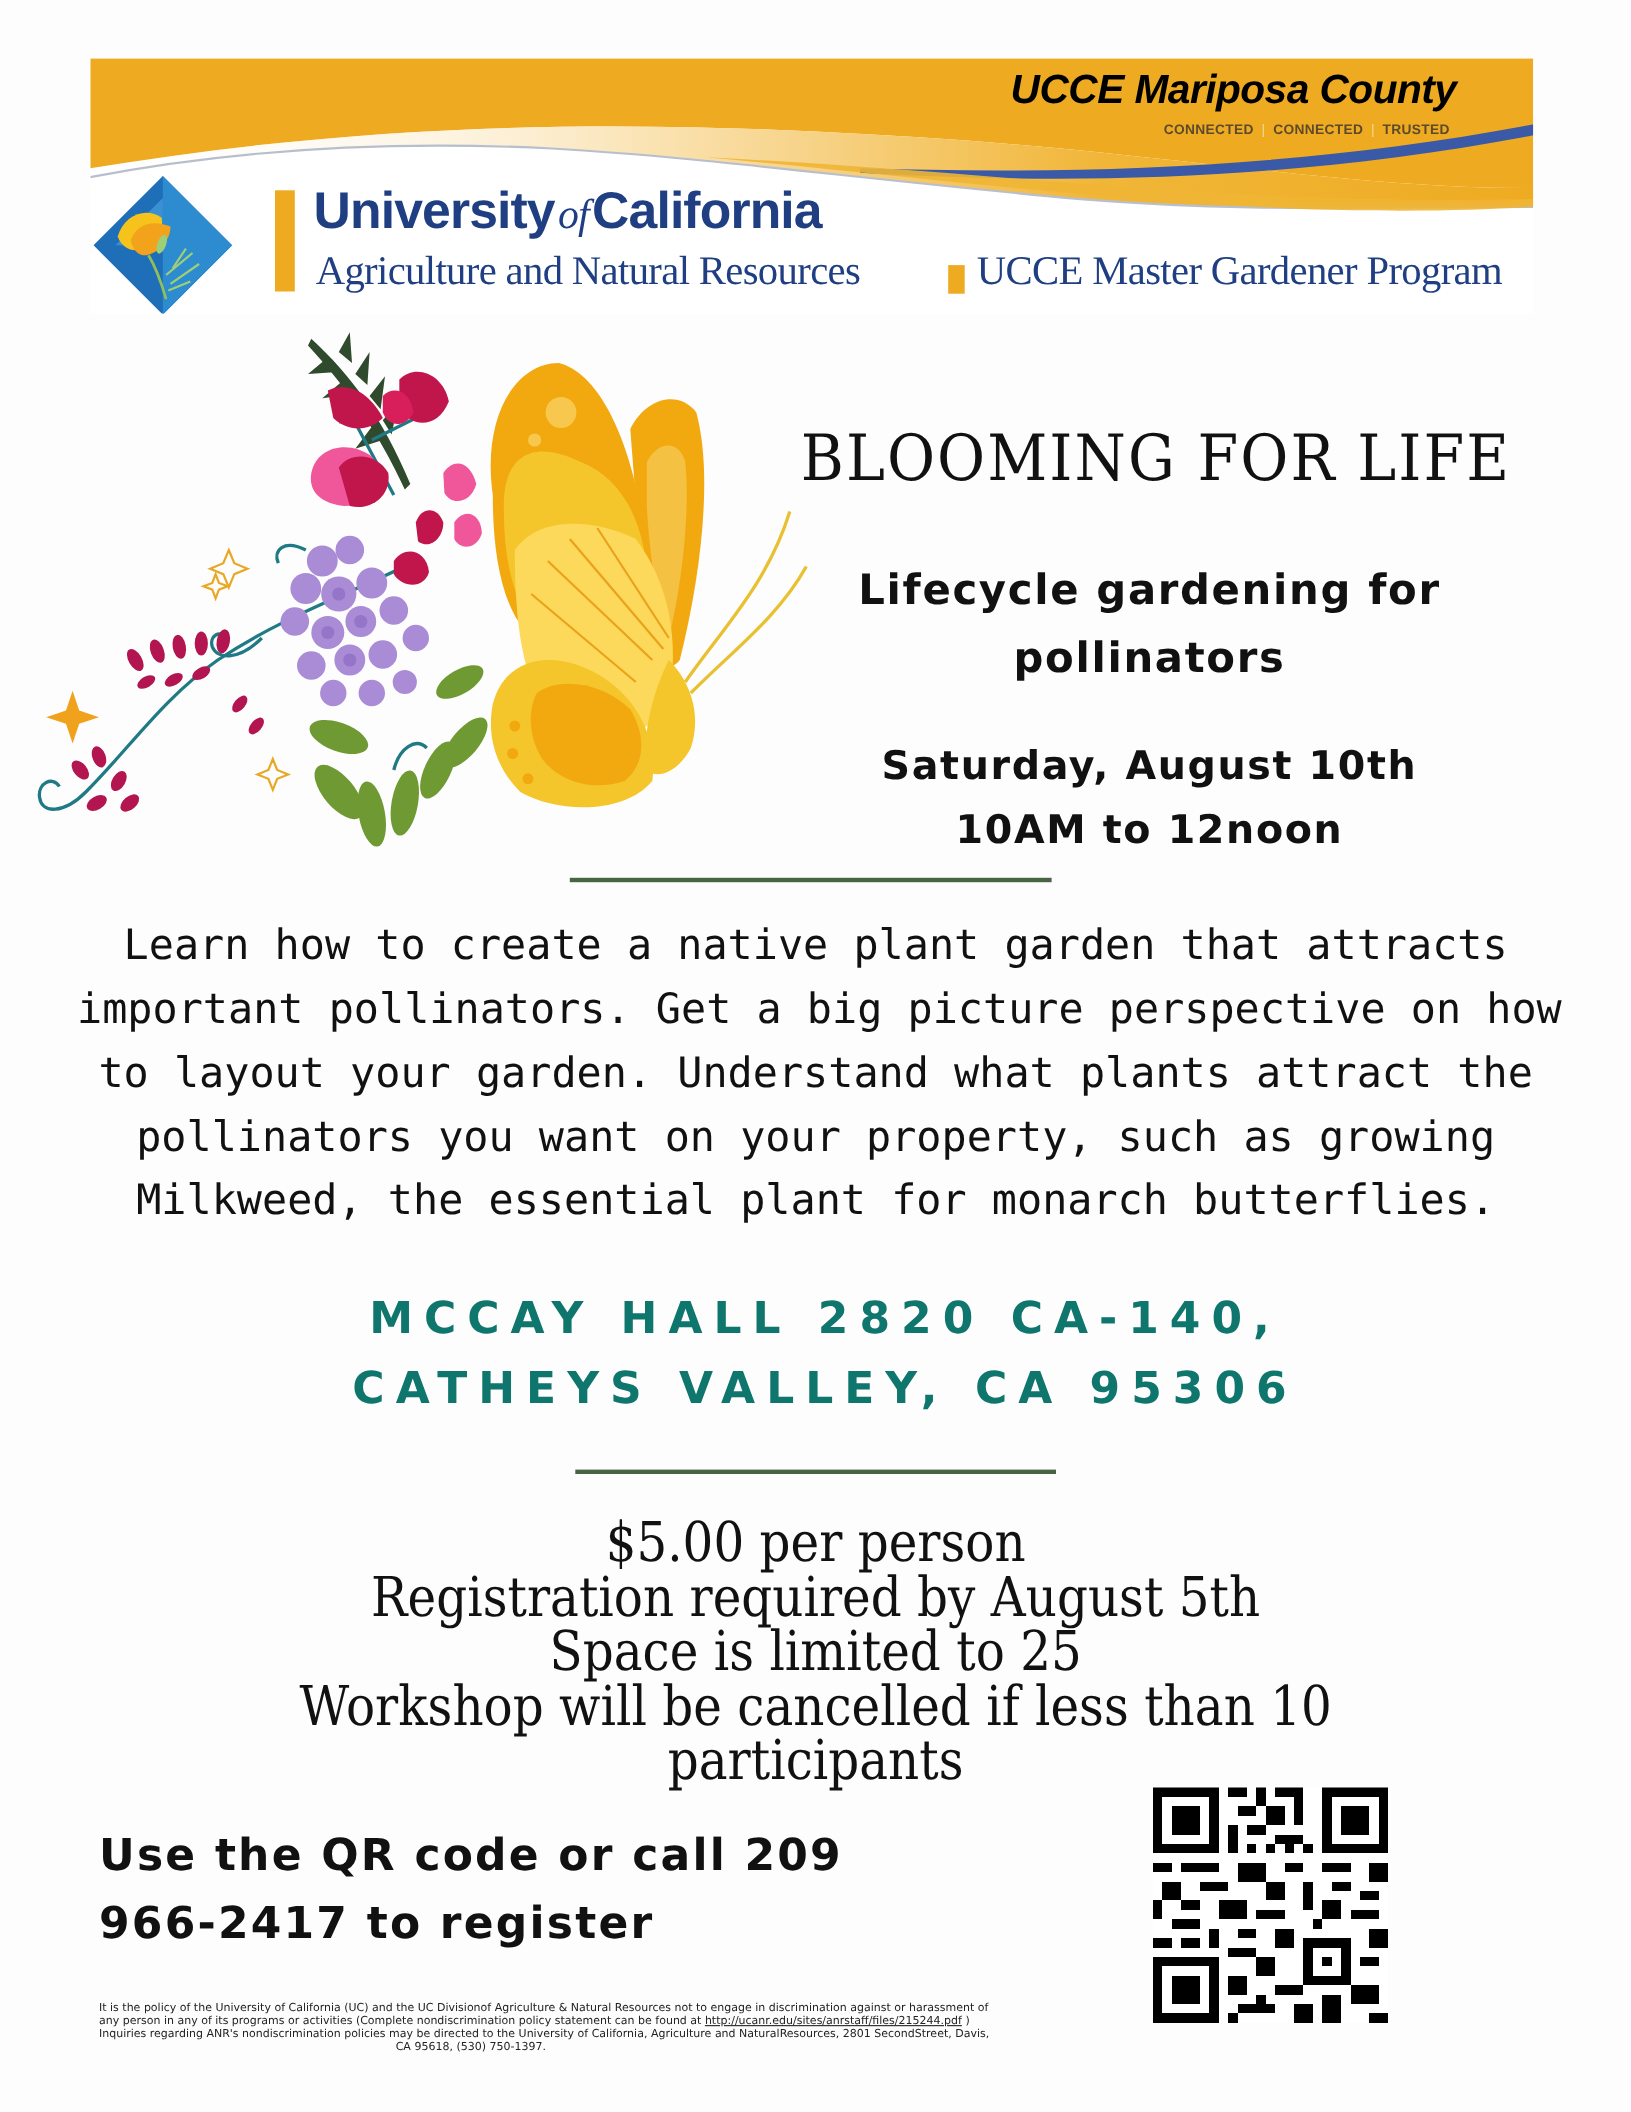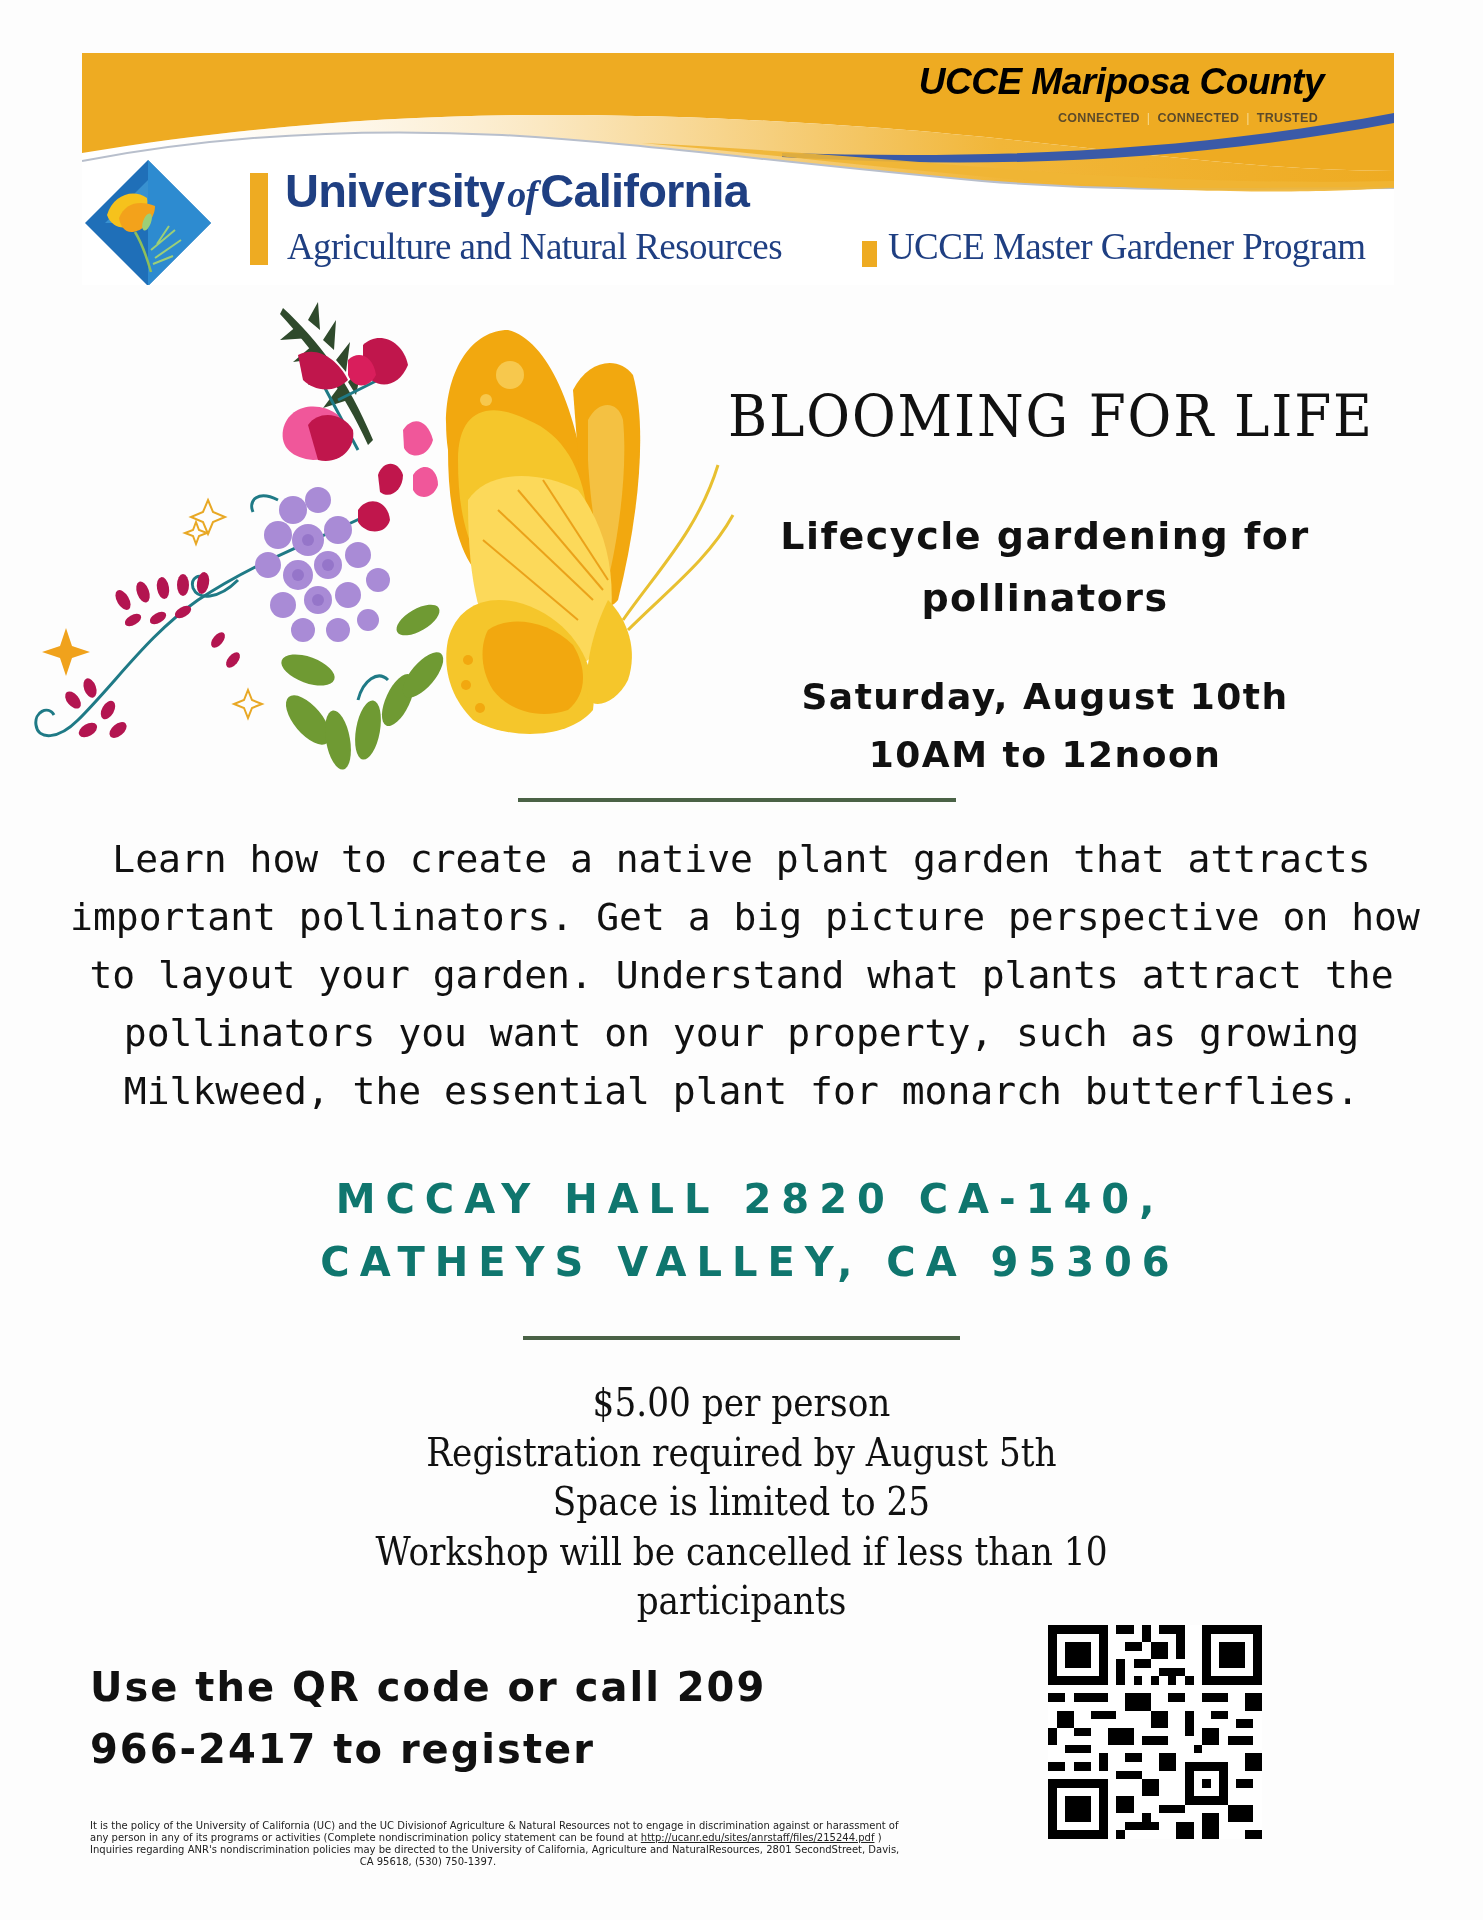--- a/index.html
+++ b/index.html
@@ -26,21 +26,21 @@
   #tagline .sep { color: #f6d98d; margin: 0 7px; font-weight: normal; }
 
   #uc-logo { position: absolute; left: 3px; top: 107px; width: 126px; height: 126px; }
 
   .gold-bar { position: absolute; background: #eeab22; }
   #uc-name {
     position: absolute; left: 203px; top: 110px;
     font-family: "Liberation Sans", sans-serif; font-weight: bold;
     font-size: 47px; color: #1f3f82; white-space: nowrap; letter-spacing: -0.8px;
   }
-  #uc-name .of { font-family: "Liberation Serif", serif; font-style: italic; font-weight: bold; font-size: 38px; margin: 0 3px; }
+  #uc-name .of { font-family: "Liberation Serif", serif; font-style: italic; font-weight: normal; font-size: 38px; margin: 0 3px; }
   #anr {
     position: absolute; left: 205px; top: 172px;
     font-family: "Liberation Serif", serif; font-size: 37px; color: #1f3f82;
     white-space: nowrap; letter-spacing: -0.6px;
   }
   #mgp {
     position: absolute; left: 806px; top: 172px;
     font-family: "Liberation Serif", serif; font-size: 37px; color: #1f3f82;
     white-space: nowrap; letter-spacing: -0.6px;
   }
@@ -80,21 +80,21 @@
   #address {
     left: 250px; top: 1168px; width: 1000px; text-align: center;
     font-family: "DejaVu Sans", sans-serif; font-weight: bold;
     font-size: 40px; line-height: 63px; letter-spacing: 10px; color: #0f766e;
   }
   #address .ln { display: block; white-space: nowrap; }
 
   
   #details {
     left: 200px; top: 1378px; width: 1083px; text-align: center;
-    font-family: "DejaVu Serif", serif; font-size: 39px; line-height: 49.5px;
+    font-family: "DejaVu Serif", serif; font-size: 50px; line-height: 49.5px;
     color: #111;
   }
   #details .ln { display: block; white-space: nowrap; transform: scaleX(0.88); }
 
   
   #cta {
     left: 90px; top: 1656px; width: 700px;
     font-family: "DejaVu Sans", sans-serif; font-weight: bold;
     font-size: 40px; line-height: 62px; letter-spacing: 2px; color: #111;
   }

